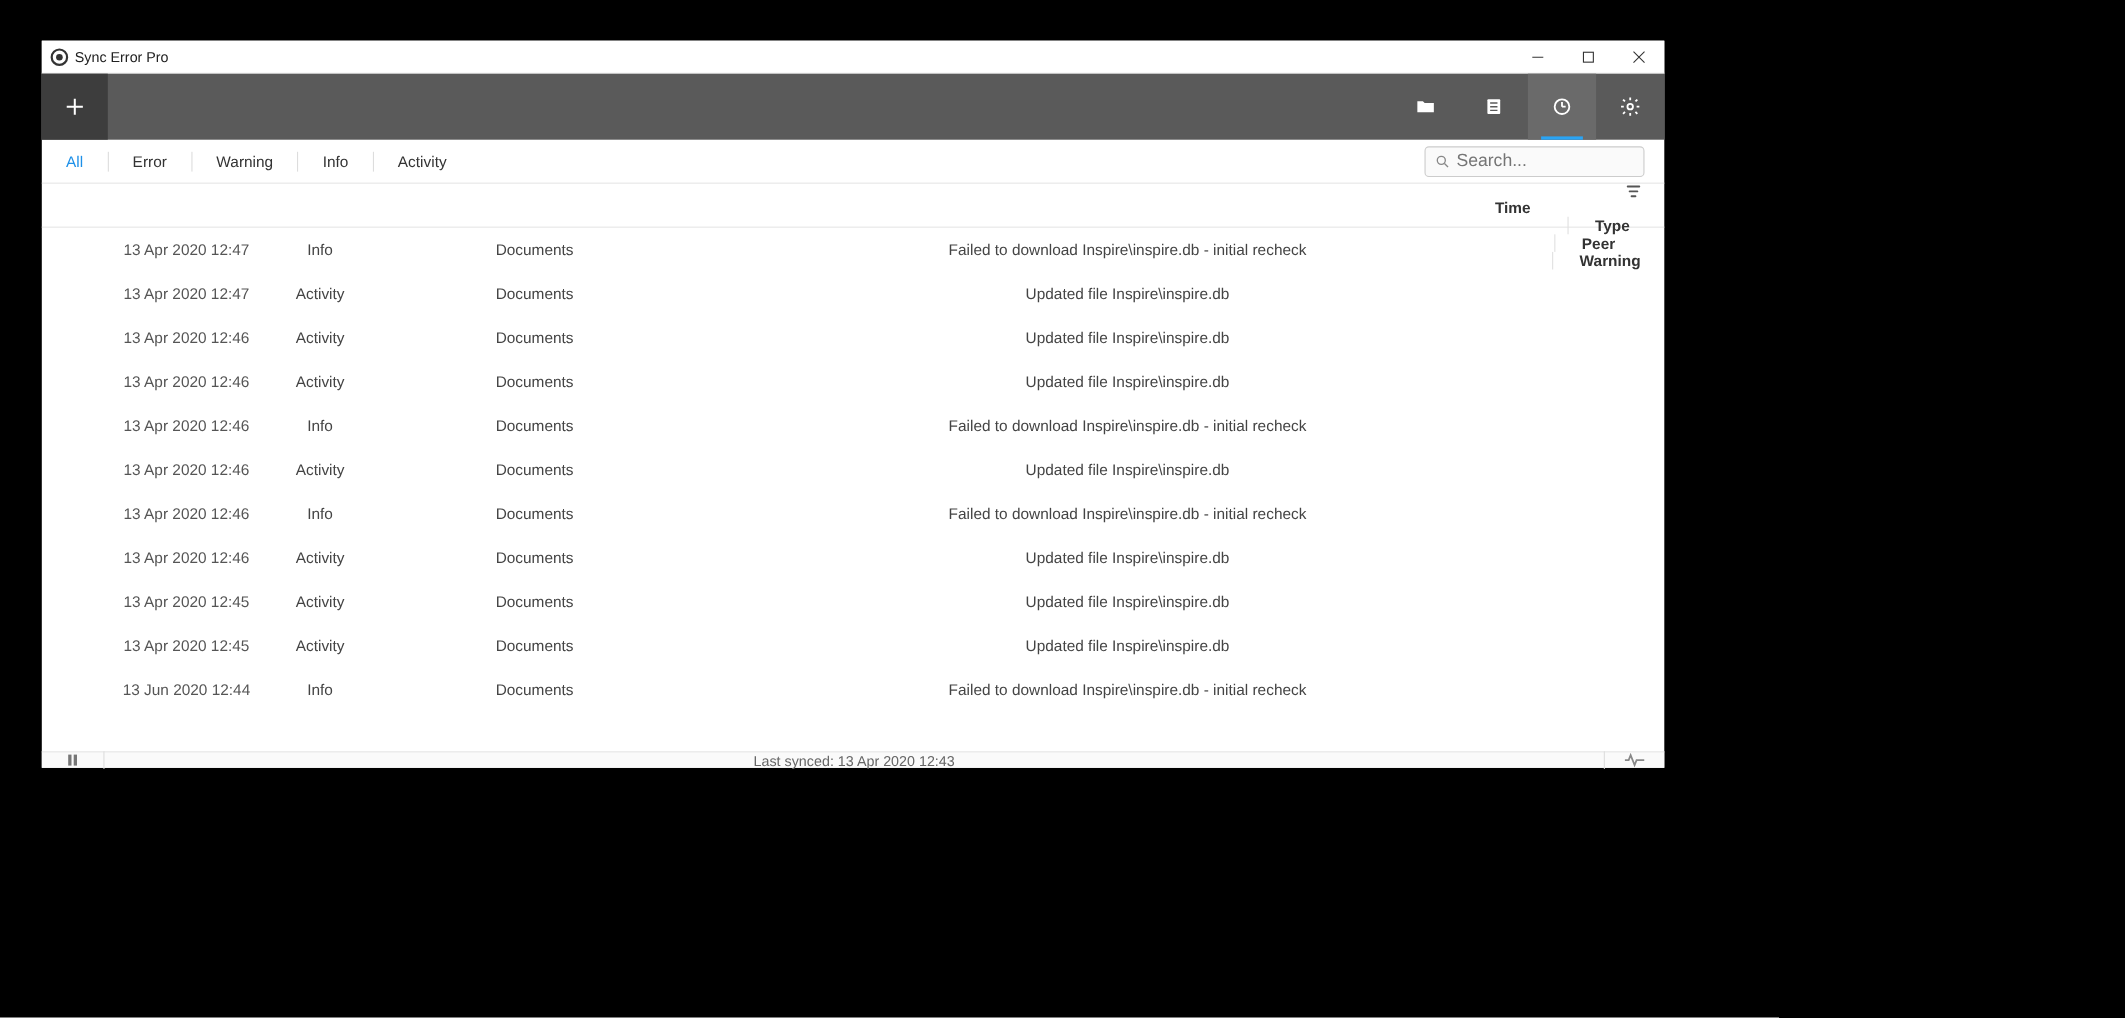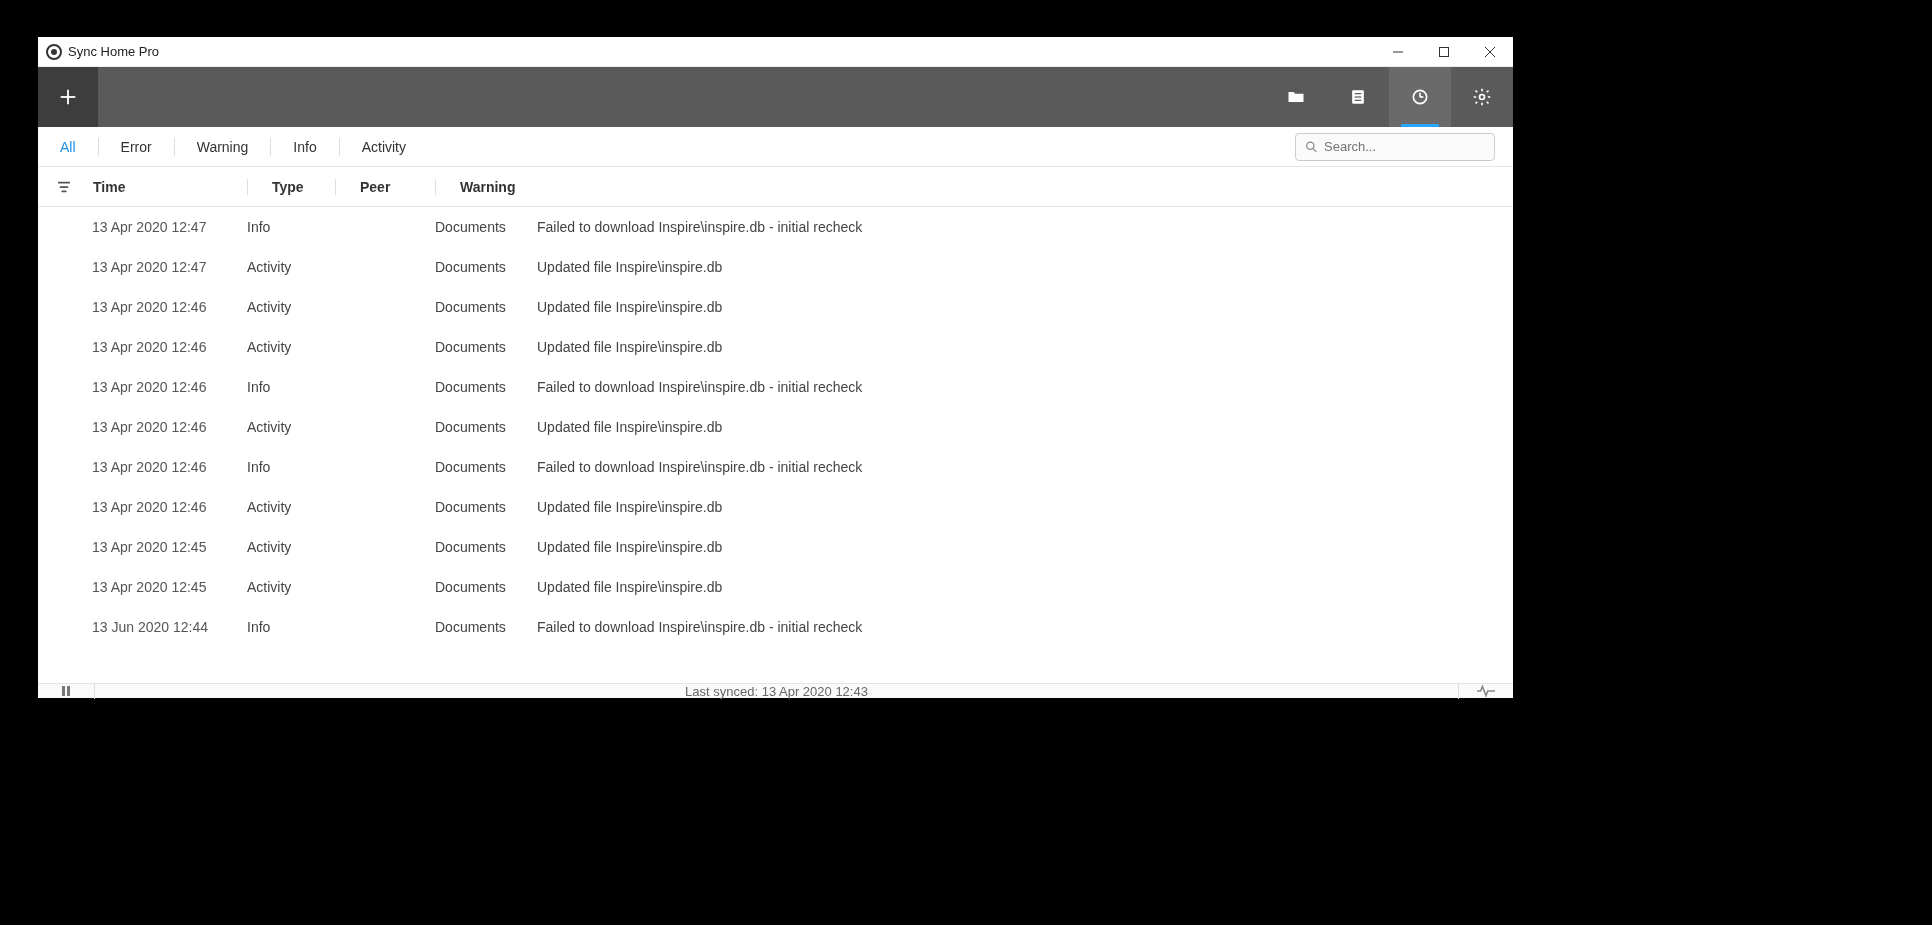--- a/index.html
+++ b/index.html
@@ -102,52 +102,54 @@
   }
   .search-wrap { margin-left:auto; position:relative; }
   .search-wrap svg{
     position:absolute; left:10px; top:50%; transform:translateY(-50%);
     width:13px;height:13px; fill:#888;
   }
   .search {
     width: 200px; height: 28px;
     border:1px solid #ccc; border-radius:4px;
     padding: 0 8px 0 28px;
-    font-size:13px;
+    font-size:16px;
     outline:none;
     background:#fafafa;
   }
 
   
   .thead {
     height: 40px;
     border-bottom:1px solid #e5e5e5;
     display:flex;
-    align-items:center;
+    align-items:flex-end;
     padding-left:18px;
     color:#333;
     font-weight:600;
     font-size:14px;
+    flex-direction:column;
   }
   .col-filter{ width:36px; display:flex; align-items:center; }
   .col-filter svg{width:14px;height:14px;}
   .col-time{ width:155px; }
   .col-type{ width:88px; }
   .col-peer{ width:100px; }
   .col-source{ width:102px; }
   .col-event{ flex:1; }
   .thead > div { border-left: 1px solid transparent; }
   .thead .hdr { padding-right:8px; }
   .thead .hdr + .hdr { border-left:1px solid #e0e0e0; padding-left:24px; }
 
   
   .tbody {
     flex:1;
     overflow-y:scroll;
     position:relative;
+    text-align:center;
   }
   .row {
     display:flex;
     align-items:center;
     height:40px;
     padding-left:18px;
     font-size:14px;
     color:#444;
   }
   .row .col-filter{ }
@@ -184,21 +186,21 @@
   .sb-right{display:flex;align-items:center;}
   .sb-right svg{width:18px;height:18px;}
 </style>
 </head>
 <body>
 
 <div class="window">
 
   <div class="titlebar">
     <div class="app-icon"></div>
-    <div class="title">Sync Home Pro</div>
+    <div class="title">Sync Error Pro</div>
     <div class="win-controls">
       <div class="win-btn">
         <svg viewBox="0 0 12 12">
             <line x1="1" y1="6" x2="11" y2="6" stroke="#333" stroke-width="1"></line>
           </svg>
       </div>
       <div class="win-btn">
         <svg viewBox="0 0 12 12">
             <rect x="1.5" y="1.5" width="9" height="9" fill="none" stroke="#333" stroke-width="1"></rect>
           </svg>

